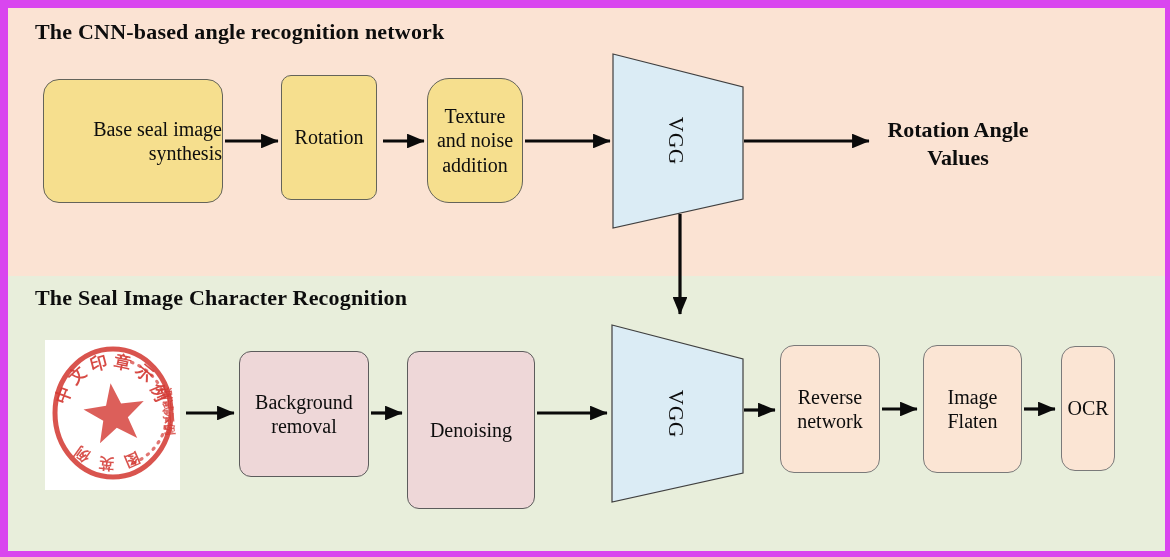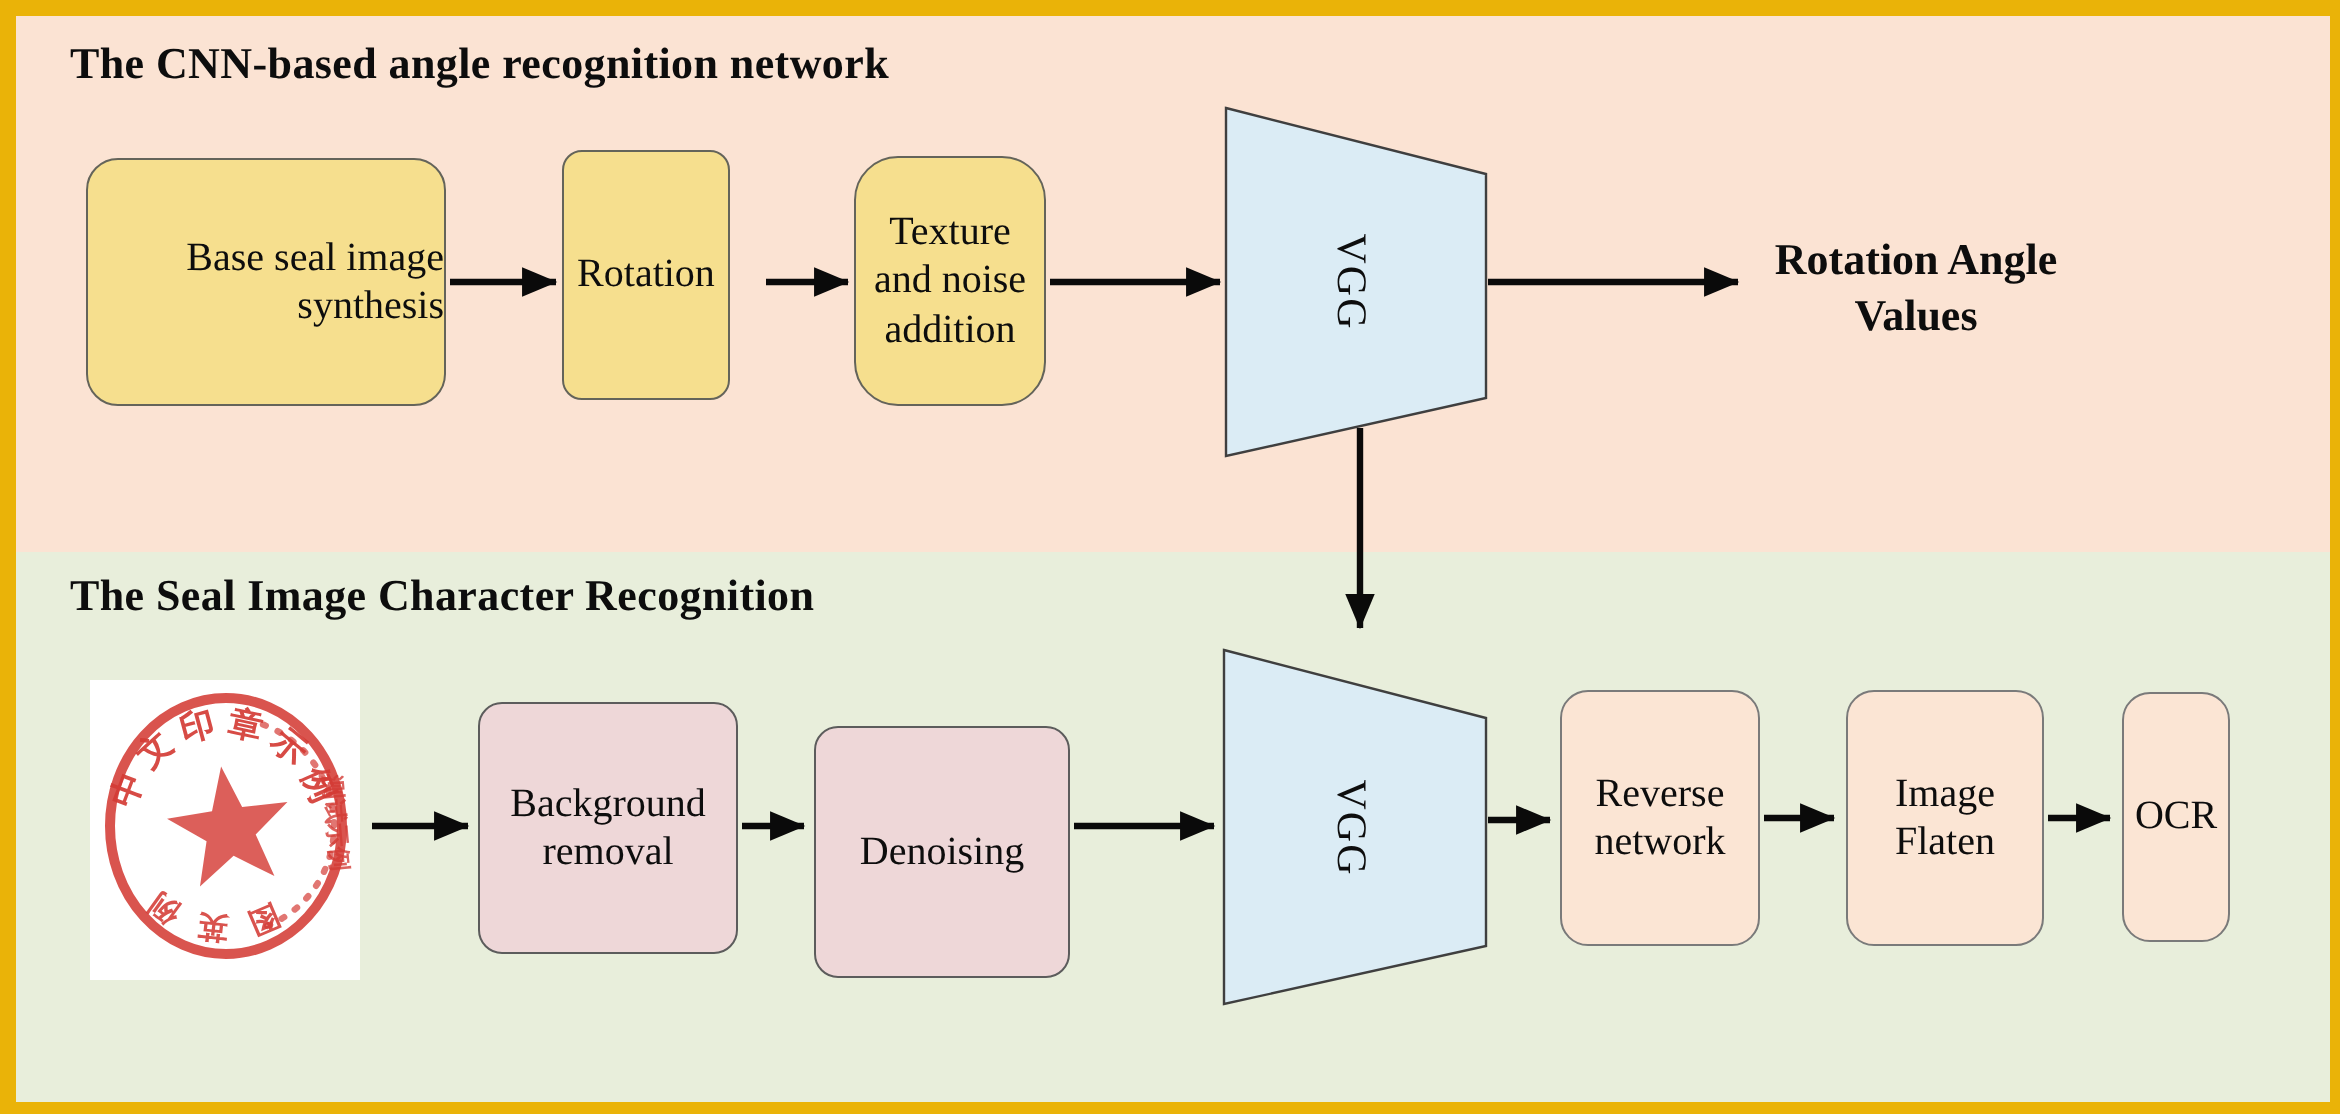--- a/index.html
+++ b/index.html
@@ -1,43 +1,43 @@
 <!DOCTYPE html>
 <html style="--panel-top: #fbe3d3; --panel-bottom: #e8eedb; --yellow-fill: #f6df8e; --yellow-border: #64645a; --blue-fill: #dbecf5; --blue-border: #3f3f3f; --pink-fill: #eed7d8; --pink-border: #5c5c5c; --peach-fill: #fbe5d4; --peach-border: #7a7a7a; --ink: #0a0a0a; --seal-red: #d43c36;"><head>
 <meta charset="utf-8">
 <style>
   html,body{margin:0;padding:0;background:#ffffff;}
   .canvas{
-    position:relative;width:1170px;height:557px;background:#eab308;overflow:hidden;
+    position:relative;width:1170px;height:557px;background:#d946ef;overflow:hidden;
     font-family:"Liberation Serif","DejaVu Serif",serif;color:#111;
   }
   .panel{position:absolute;left:8px;width:1157px;}
   .panel-top{top:8px;height:268px;background:var(--panel-top,#fbe3d3);}
   .panel-bottom{top:276px;height:275px;background:var(--panel-bottom,#e8eedb);}
   .section-title{
     position:absolute;font-weight:bold;font-size:22px;letter-spacing:.2px;color:#0d0d0d;
   }
   .title-top{left:35px;top:19px;}
   .title-bottom{left:35px;top:285px;}
   .node{
     position:absolute;display:flex;align-items:center;justify-content:center;
     text-align:center;font-size:20px;line-height:1.22;color:#0d0d0d;
     border:1.4px solid var(--yellow-border,#64645a);box-sizing:border-box;
   }
   .node .inner{display:block;}
   .yellow{background:var(--yellow-fill,#f6df8e);}
   .pink{background:var(--pink-fill,#eed7d8);border-color:var(--pink-border,#5c5c5c);}
   .peachbox{background:var(--peach-fill,#fbe5d4);border-color:var(--peach-border,#7a7a7a);}
   .b-synthesis{left:43px;top:79px;width:180px;height:124px;border-radius:16px;text-align:right;}
-  .b-rotation{left:281px;top:75px;width:84px;height:125px;border-radius:10px;}
+  .b-rotation{left:281px;top:75px;width:96px;height:125px;border-radius:10px;}
   .b-texture{left:427px;top:78px;width:96px;height:125px;border-radius:22px;}
   .b-texture .inner{width:82px;}
   .b-bgremoval{left:239px;top:351px;width:130px;height:126px;border-radius:12px;align-items:center;}
   .b-bgremoval .inner{width:112px;}
-  .b-denoising{left:407px;top:351px;width:128px;height:126px;border-radius:12px;margin-top:12px;}
+  .b-denoising{left:407px;top:351px;width:128px;height:158px;border-radius:12px;}
   .b-reverse{left:780px;top:345px;width:100px;height:128px;border-radius:14px;}
   .b-reverse .inner{width:80px;}
   .b-flaten{left:923px;top:345px;width:99px;height:128px;border-radius:14px;}
   .b-flaten .inner{width:70px;}
   .b-ocr{left:1061px;top:346px;width:54px;height:125px;border-radius:14px;}
   .vgg-label{
     position:absolute;width:80px;height:30px;display:flex;align-items:center;justify-content:center;
     font-size:21px;letter-spacing:1px;transform:rotate(90deg);color:#0d0d0d;
   }
   .vgg-label-1{left:636px;top:126px;}

